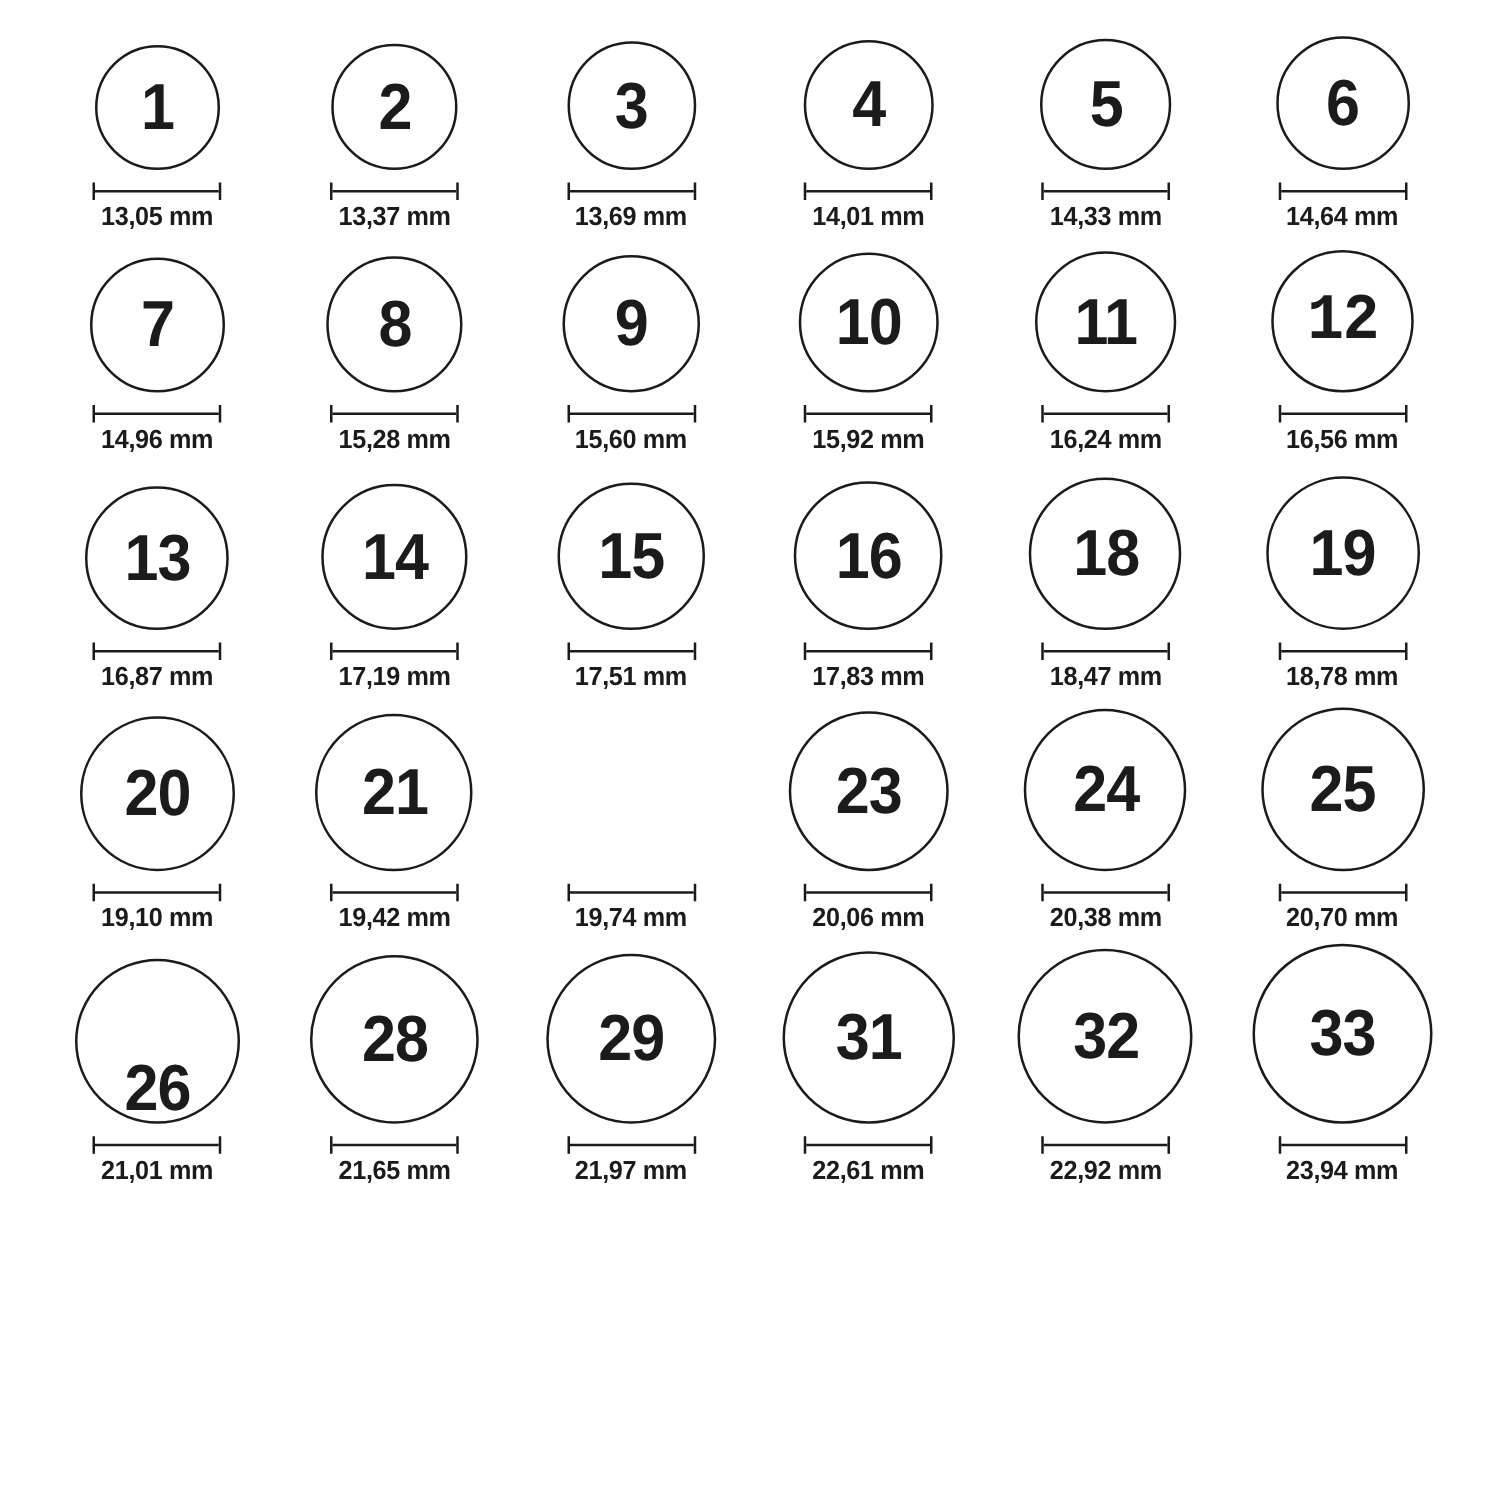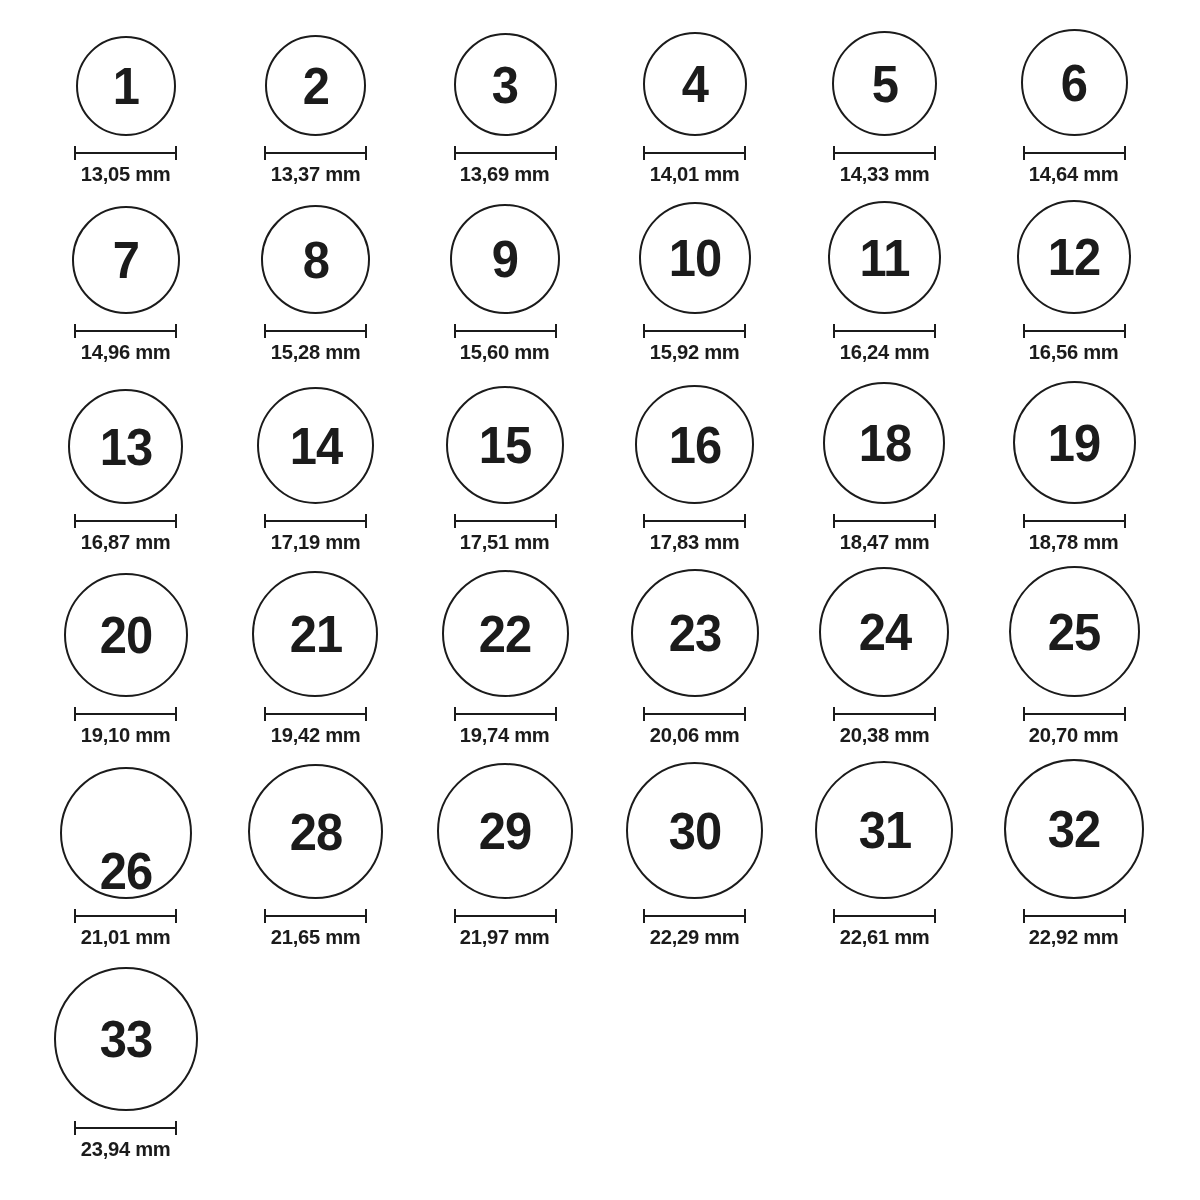--- a/index.html
+++ b/index.html
@@ -167,21 +167,21 @@
 
   <div class="cell">
     <div class="circle" style="width: 113px; height: 113px;">
       <span class="ring-number">11</span>
     </div>
     <div class="measure"></div>
     <div class="diam-label">16,24 mm</div>
   </div>
 
   <div class="cell">
-    <div class="circle" style="width: 114px; height: 114px;">
+    <div class="circle" style="width: 114px; height: 114px; font-family: Liberation Mono, monospace;">
       <span class="ring-number">12</span>
     </div>
     <div class="measure"></div>
     <div class="diam-label">16,56 mm</div>
   </div>
 
   <div class="cell">
     <div class="circle" style="width: 115px; height: 115px;">
       <span class="ring-number">13</span>
     </div>
@@ -240,23 +240,20 @@
 
   <div class="cell">
     <div class="circle" style="width: 126px; height: 126px;">
       <span class="ring-number">21</span>
     </div>
     <div class="measure"></div>
     <div class="diam-label">19,42 mm</div>
   </div>
 
   <div class="cell">
-    <div class="circle" style="width: 127px; height: 127px;">
-      <span class="ring-number">22</span>
-    </div>
     <div class="measure"></div>
     <div class="diam-label">19,74 mm</div>
   </div>
 
   <div class="cell">
     <div class="circle" style="width: 128px; height: 128px;">
       <span class="ring-number">23</span>
     </div>
     <div class="measure"></div>
     <div class="diam-label">20,06 mm</div>
@@ -296,27 +293,20 @@
   </div>
 
   <div class="cell">
     <div class="circle" style="width: 136px; height: 136px;">
       <span class="ring-number">29</span>
     </div>
     <div class="measure"></div>
     <div class="diam-label">21,97 mm</div>
   </div>
 
-  <div class="cell">
-    <div class="circle" style="width: 137px; height: 137px;">
-      <span class="ring-number">30</span>
-    </div>
-    <div class="measure"></div>
-    <div class="diam-label">22,29 mm</div>
-  </div>
 
   <div class="cell">
     <div class="circle" style="width: 138px; height: 138px;">
       <span class="ring-number">31</span>
     </div>
     <div class="measure"></div>
     <div class="diam-label">22,61 mm</div>
   </div>
 
   <div class="cell">

